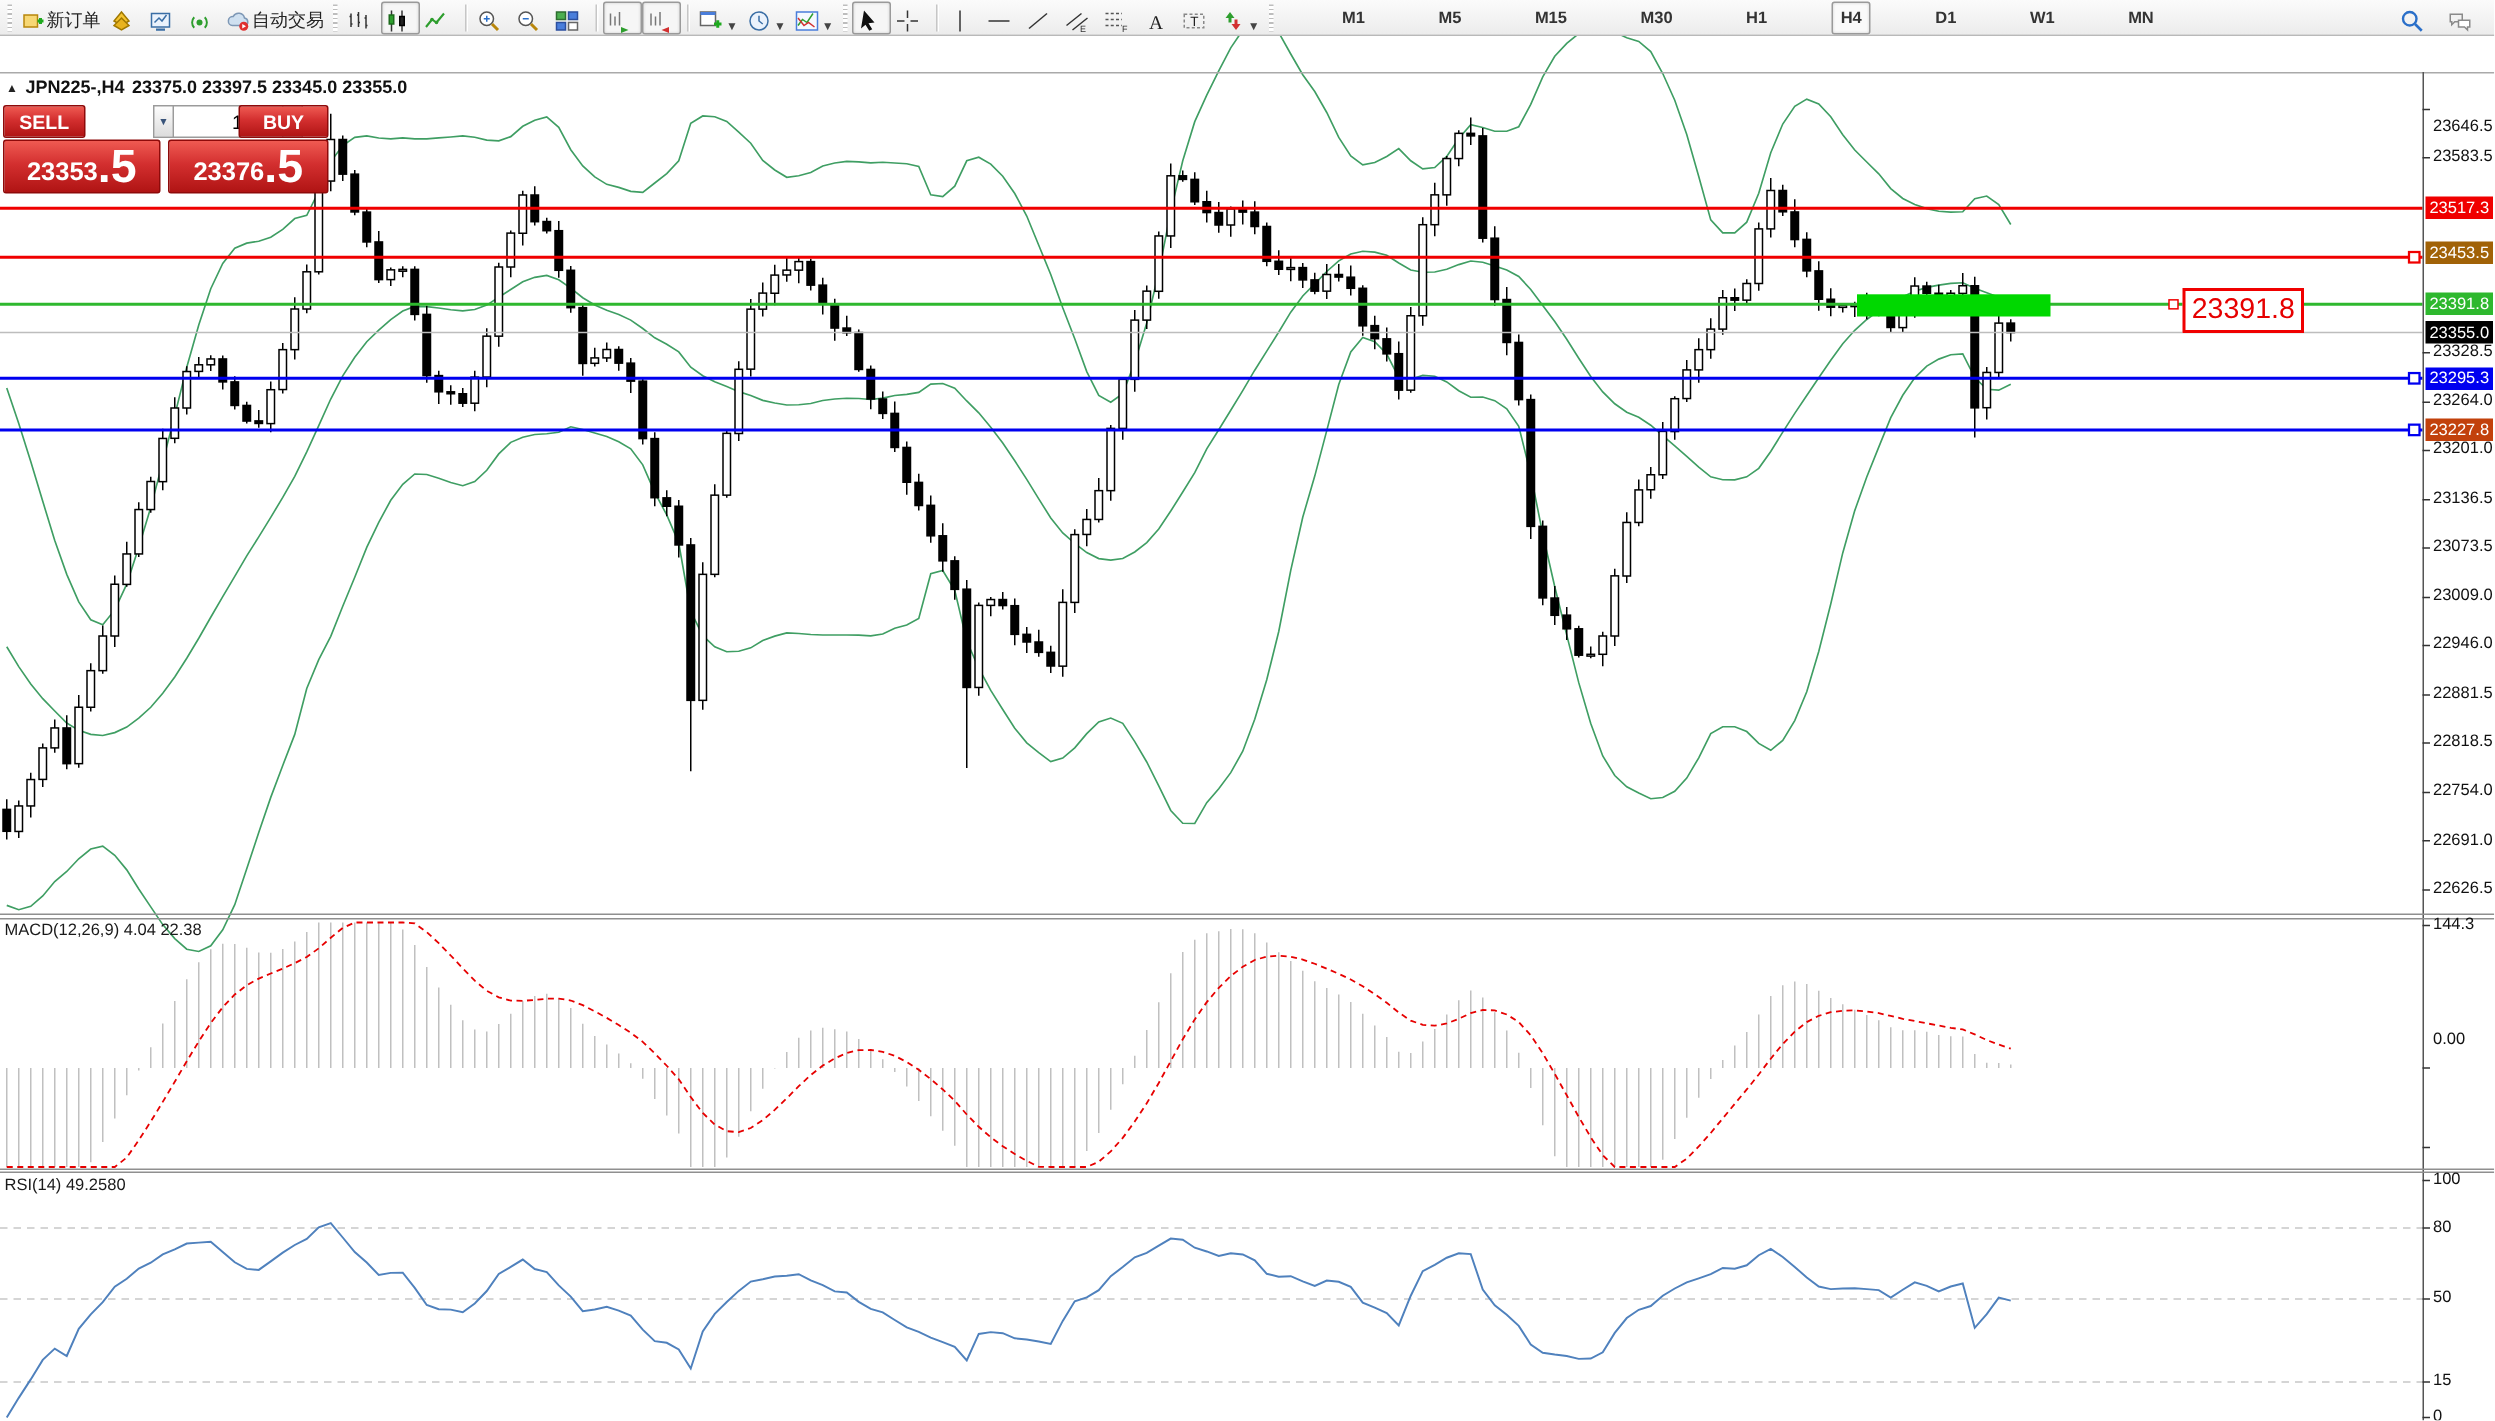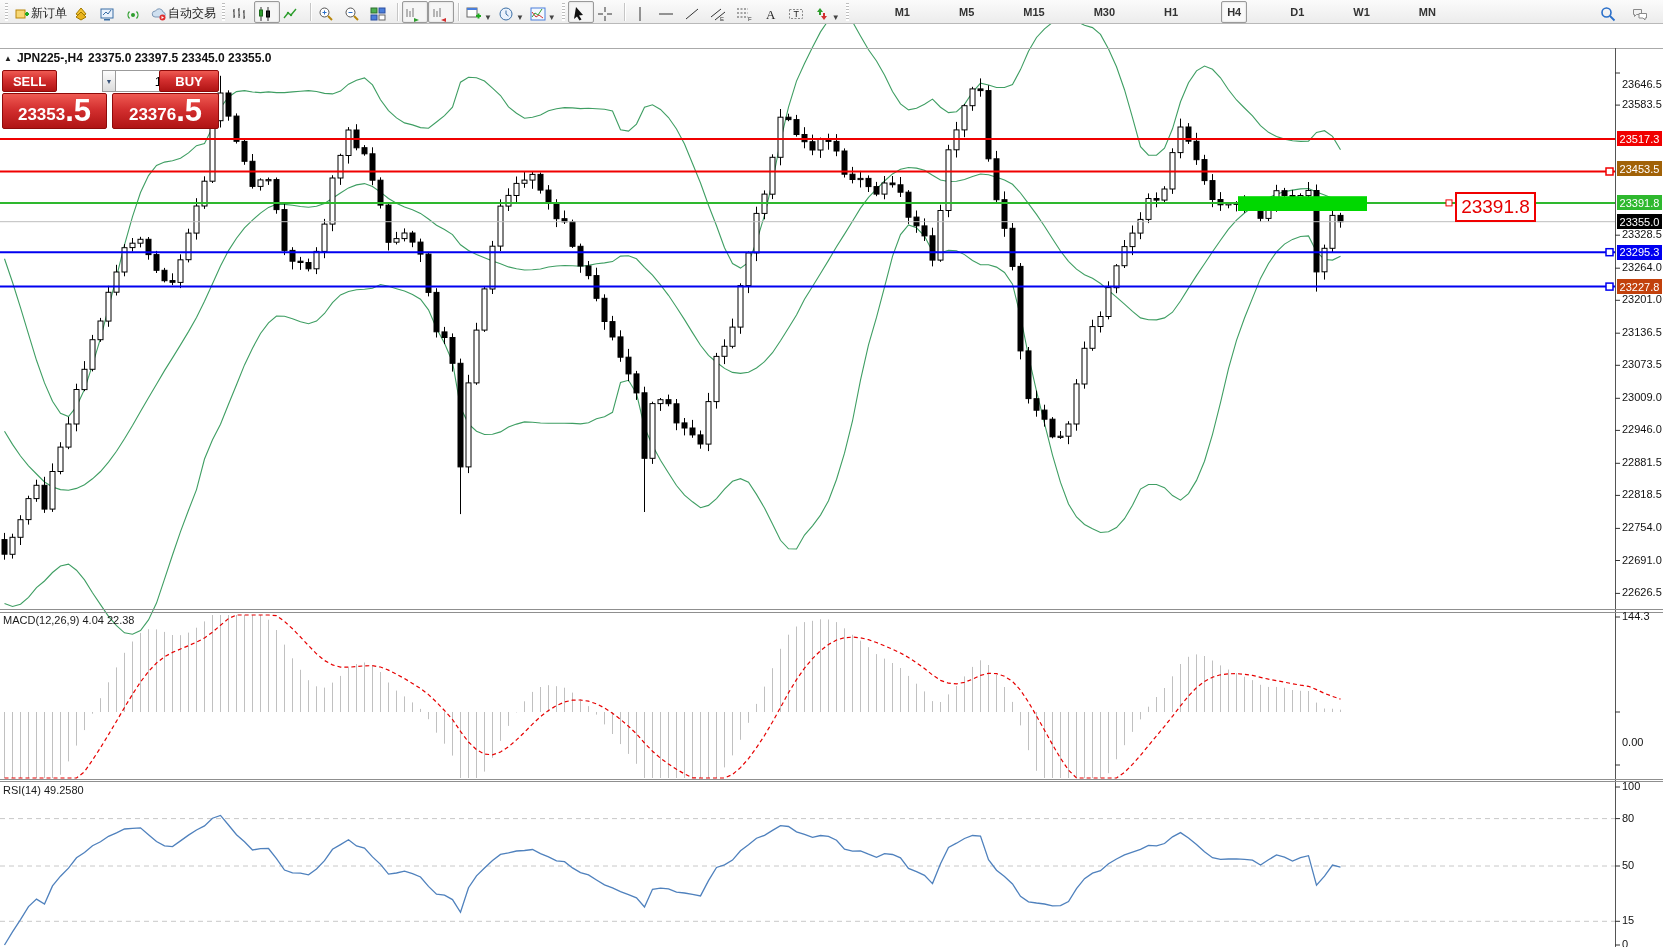--- a/index.html
+++ b/index.html
@@ -942,21 +942,21 @@
         <div class="axis-tick" style="top: 497.357px;">22754.0</div>
         <div class="axis-tick" style="top: 529.5px;">22691.0</div>
         <div class="axis-tick" style="top: 562.408px;">22626.5</div>
         <div class="axis-box" style="top: 107.418px; background: rgb(240, 0, 0); color: rgb(255, 255, 255);">23517.3</div>
         <div class="axis-box" style="top: 137px; background: #a16207; color: rgb(255, 255, 255);">23453.5</div>
         <div class="axis-box" style="top: 171.449px; background: rgb(46, 184, 46); color: rgb(255, 255, 255);">23391.8</div>
         <div class="axis-box" style="top: 190.224px; background: rgb(0, 0, 0); color: rgb(255, 255, 255);">23355.0</div>
         <div class="axis-box" style="top: 220.684px; background: rgb(0, 0, 240); color: rgb(255, 255, 255);">23295.3</div>
         <div class="axis-box" style="top: 255.122px; background: #c2410c; color: rgb(255, 255, 255);">23227.8</div>
         <div class="axis-tick" style="top: 586px;">144.3</div>
-        <div class="axis-tick" style="top: 712px;">0.00</div>
+        <div class="axis-tick" style="top: 663px;">0.00</div>
         <div class="axis-tick" style="top: 776px; margin-left: 43px;">-85.54</div>
         <div class="axis-tick" style="top: 756px;">100</div>
         <div class="axis-tick" style="top: 787.6px;">80</div>
         <div class="axis-tick" style="top: 835px;">50</div>
         <div class="axis-tick" style="top: 890.3px;">15</div>
         <div class="axis-tick" style="top: 914px;">0</div>
       </div>
     <div id="time-axis-labels"></div>
   </div>
 </div>

